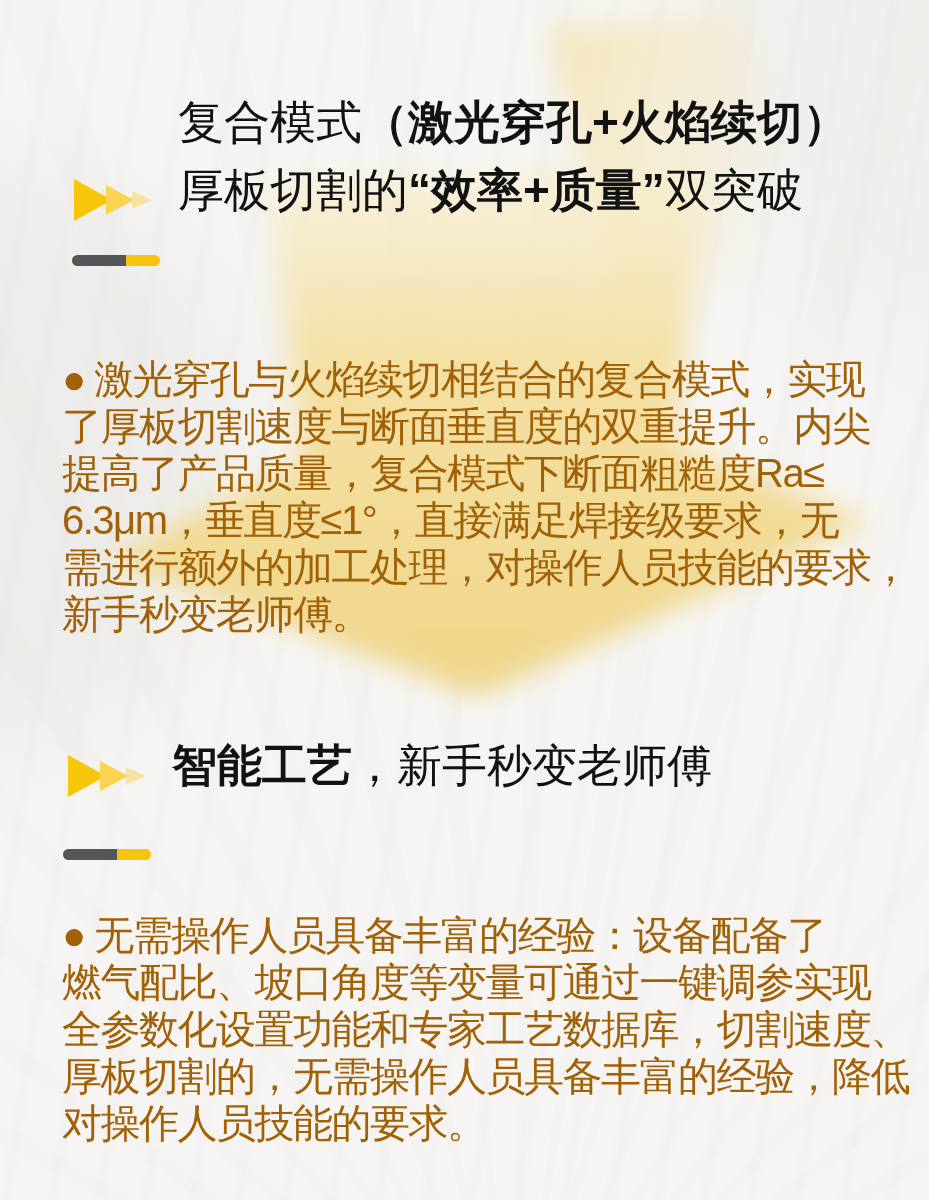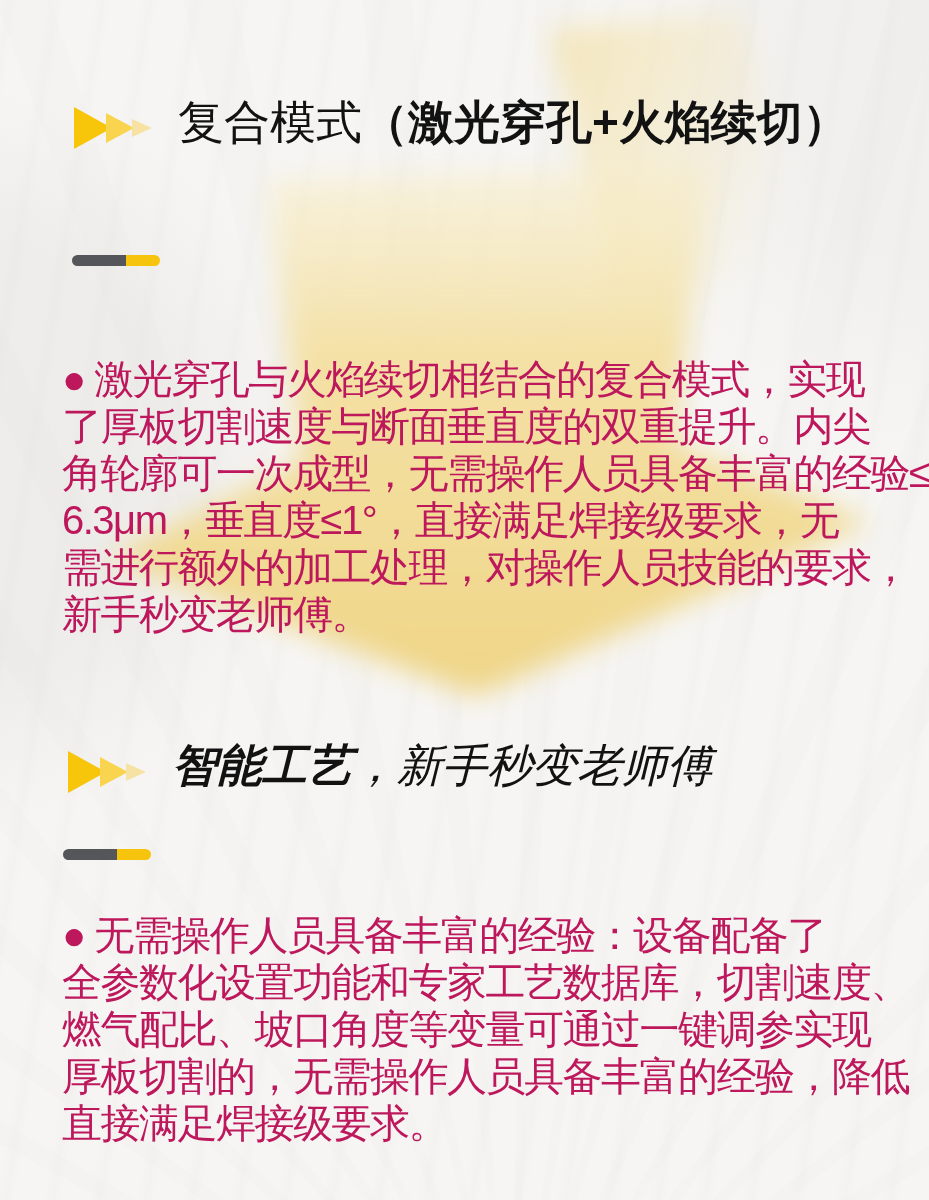--- a/index.html
+++ b/index.html
@@ -28,39 +28,39 @@
     opacity:.5;
   }
   .wave-corner{
     background:
       radial-gradient(circle at -6% 38%, rgba(214,212,208,0.25) 0 18%, rgba(255,255,255,0) 30%),
       radial-gradient(circle at 108% 6%, rgba(218,216,212,0.18) 0 14%, rgba(255,255,255,0) 26%);
   }
   .watermark{position:absolute;left:0;top:0;}
 
   
-  .head-row{position:absolute;display:flex;align-items:center;}
+  .head-row{position:absolute;display:flex;align-items:flex-end;}
   .head-row .marker{flex:0 0 auto;margin-top:12px;}
   .head-text{margin-left:22px;color:#121212;font-size:46px;line-height:68px;white-space:nowrap;}
   .head-line{white-space:nowrap;}
   .hw-reg{font-weight:500;}
   .hw-bold{font-weight:800;}
   #heading-1{left:72px;top:88px;}
   #heading-2{left:66px;top:732px;}
-  #heading-2 .head-text{font-size:45px;font-style:italic;}
+  #heading-2 .head-text{font-size:45px;}
 
   
   .divider{position:absolute;height:11px;border-radius:7px;overflow:hidden;display:flex;}
   .divider .seg-dark{width:54px;background:#55565a;}
   .divider .seg-gold{width:34px;background:#f6c30d;}
   #divider-1{left:72px;top:255px;}
   #divider-2{left:63px;top:849px;}
 
   
-  .para{position:absolute;color:#be185d;font-size:40px;line-height:47px;letter-spacing:-1.5px;}
+  .para{position:absolute;color:#a16207;font-size:40px;line-height:47px;letter-spacing:-1.5px;}
   .para .pline{white-space:nowrap;}
   #paragraph-1{left:62px;top:356px;}
   #paragraph-2{left:62px;top:912px;}
 </style>
 </head>
 <body>
 
 <div class="page">
 
   <div class="bg rays-diag"></div>
@@ -89,32 +89,33 @@
   </svg>
 
   <div class="head-row" id="heading-1">
     <svg class="marker" width="84" height="48" viewBox="0 0 84 48">
       <polygon points="2,3 2,45 40,24" fill="#f7c60a"></polygon>
       <polygon points="34,9 34,39 62,24" fill="#f9d44e"></polygon>
       <polygon points="60,15 60,33 80,24" fill="#f6e3a3"></polygon>
     </svg>
     <div class="head-text">
       <div class="head-line"><span class="hw-reg">复合模式</span><span class="hw-bold">（激光穿孔+火焰续切）</span></div>
+      <div class="head-line"><span class="hw-reg">厚板切割的</span><span class="hw-bold">“效率+质量”</span><span class="hw-reg">双突破</span></div>
     </div>
   </div>
 
   <div class="divider" id="divider-1">
     <span class="seg-dark"></span>
     <span class="seg-gold"></span>
   </div>
 
   <div class="para" id="paragraph-1">
     <div class="pline">● 激光穿孔与火焰续切相结合的复合模式，实现</div>
     <div class="pline">了厚板切割速度与断面垂直度的双重提升。内尖</div>
-    <div class="pline">角轮廓可一次成型，无需操作人员具备丰富的经验≤</div>
+    <div class="pline">提高了产品质量，复合模式下断面粗糙度Ra≤</div>
     <div class="pline">6.3μm，垂直度≤1°，直接满足焊接级要求，无</div>
     <div class="pline">需进行额外的加工处理，对操作人员技能的要求，</div>
     <div class="pline">新手秒变老师傅。</div>
   </div>
 
   <div class="head-row" id="heading-2">
     <svg class="marker" width="84" height="48" viewBox="0 0 84 48">
       <polygon points="2,3 2,45 40,24" fill="#f7c60a"></polygon>
       <polygon points="34,9 34,39 62,24" fill="#f9d44e"></polygon>
       <polygon points="60,15 60,33 80,24" fill="#f6e3a3"></polygon>
@@ -124,19 +125,19 @@
     </div>
   </div>
 
   <div class="divider" id="divider-2">
     <span class="seg-dark"></span>
     <span class="seg-gold"></span>
   </div>
 
   <div class="para" id="paragraph-2">
     <div class="pline">● 无需操作人员具备丰富的经验：设备配备了</div>
+    <div class="pline">燃气配比、坡口角度等变量可通过一键调参实现</div>
     <div class="pline">全参数化设置功能和专家工艺数据库，切割速度、</div>
-    <div class="pline">燃气配比、坡口角度等变量可通过一键调参实现</div>
     <div class="pline">厚板切割的，无需操作人员具备丰富的经验，降低</div>
-    <div class="pline">直接满足焊接级要求。</div>
+    <div class="pline">对操作人员技能的要求。</div>
   </div>
 
 </div>
 
 </body></html>

